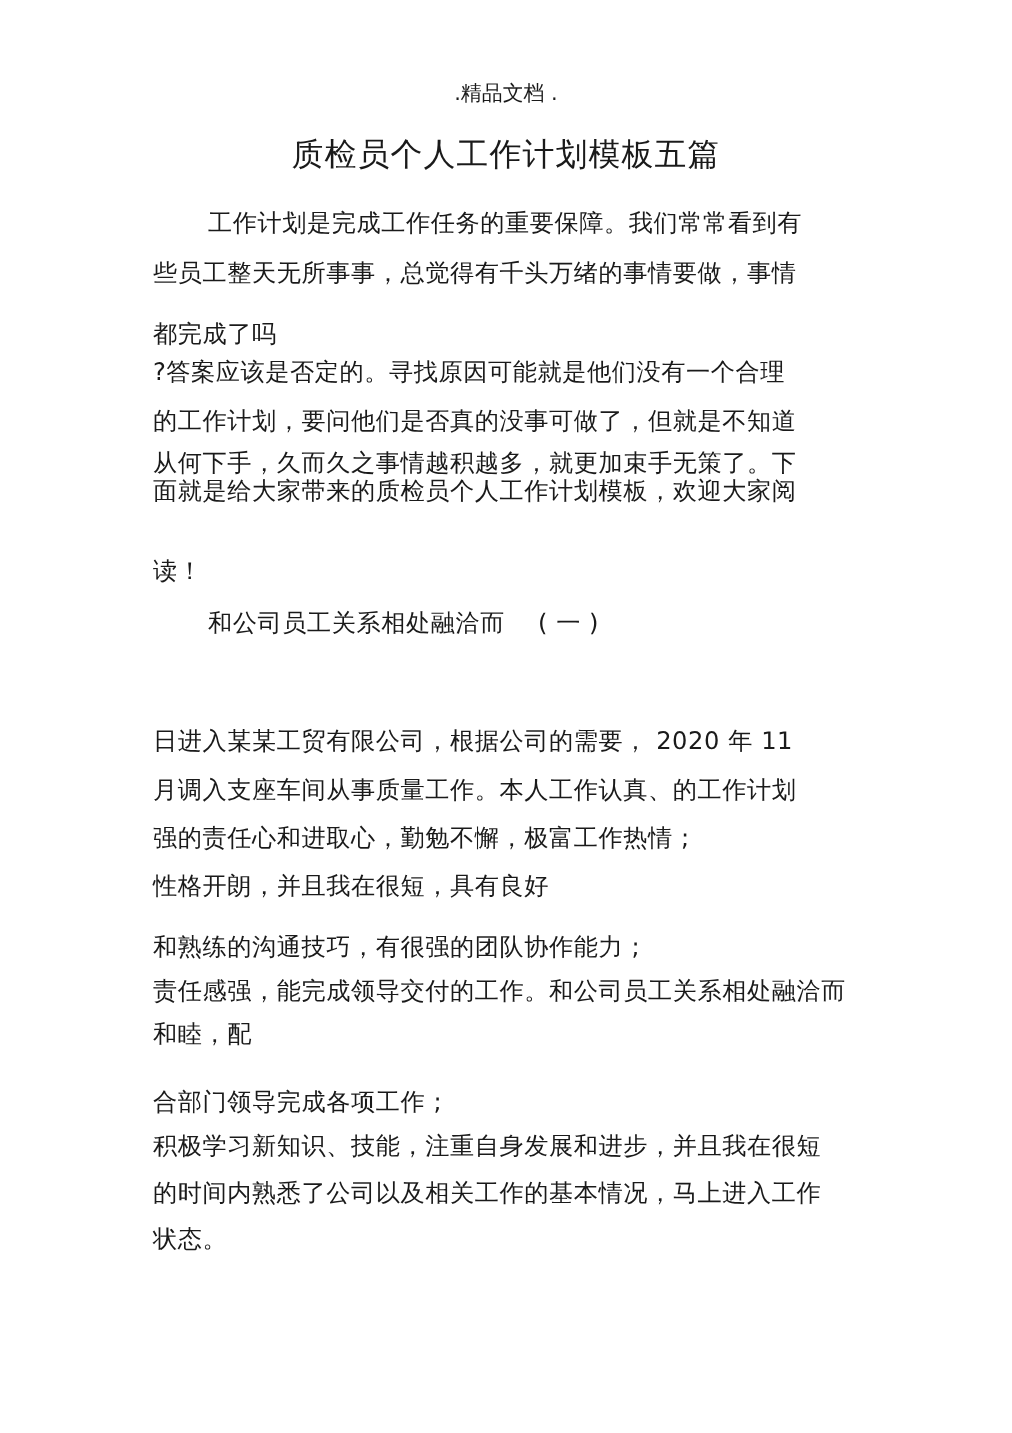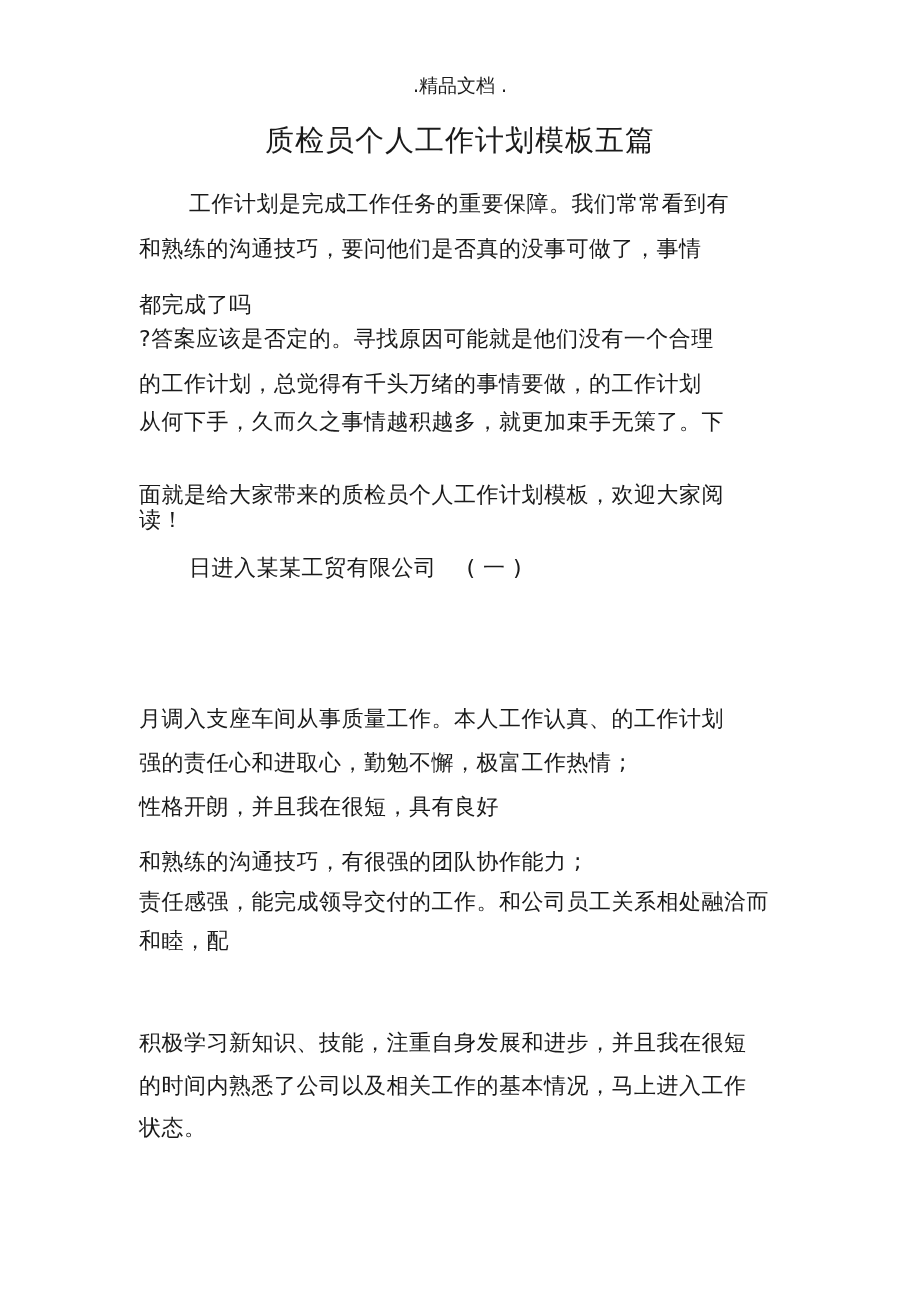--- a/index.html
+++ b/index.html
@@ -15,32 +15,34 @@
   .indent { left: 189px; }
 </style>
 </head>
 <body>
 
 <div class="page">
   <div class="header">.精品文档 .</div>
   <div class="title">质检员个人工作计划模板五篇</div>
 
   <div class="line indent" style="top:191px">工作计划是完成工作任务的重要保障。我们常常看到有</div>
-  <div class="line" style="top:236px">和熟练的沟通技巧，要问他们是否真的没事可做了，事情</div>
+  <div class="line" style="top:236px">些员工整天无所事事，总觉得有千头万绪的事情要做，事情</div>
   <div class="line" style="top:292px">都完成了吗</div>
   <div class="line" style="top:326px">?答案应该是否定的。寻找原因可能就是他们没有一个合理</div>
-  <div class="line" style="top:371px">的工作计划，总觉得有千头万绪的事情要做，的工作计划</div>
+  <div class="line" style="top:371px">的工作计划，要问他们是否真的没事可做了，但就是不知道</div>
   <div class="line" style="top:409px">从何下手，久而久之事情越积越多，就更加束手无策了。下</div>
-  <div class="line" style="top:482px">面就是给大家带来的质检员个人工作计划模板，欢迎大家阅</div>
+  <div class="line" style="top:435px">面就是给大家带来的质检员个人工作计划模板，欢迎大家阅</div>
   <div class="line" style="top:507px">读！</div>
 
-  <div class="line indent" style="top:555px; white-space:pre">日进入某某工贸有限公司　 ( 一 )</div>
+  <div class="line indent" style="top:555px; white-space:pre">和公司员工关系相处融洽而　 ( 一 )</div>
 
+  <div class="line" style="top:662px">日进入某某工贸有限公司，根据公司的需要， 2020 年 11</div>
   <div class="line" style="top:706px">月调入支座车间从事质量工作。本人工作认真、的工作计划</div>
   <div class="line" style="top:750px">强的责任心和进取心，勤勉不懈，极富工作热情 ;</div>
   <div class="line" style="top:794px">性格开朗，并且我在很短，具有良好</div>
   <div class="line" style="top:849px">和熟练的沟通技巧，有很强的团队协作能力 ;</div>
   <div class="line" style="top:889px">责任感强，能完成领导交付的工作。和公司员工关系相处融洽而</div>
   <div class="line" style="top:928px">和睦，配</div>
+  <div class="line" style="top:990px">合部门领导完成各项工作 ;</div>
   <div class="line" style="top:1030px">积极学习新知识、技能，注重自身发展和进步，并且我在很短</div>
   <div class="line" style="top:1073px">的时间内熟悉了公司以及相关工作的基本情况，马上进入工作</div>
   <div class="line" style="top:1115px">状态。</div>
 </div>
 
 </body></html>

